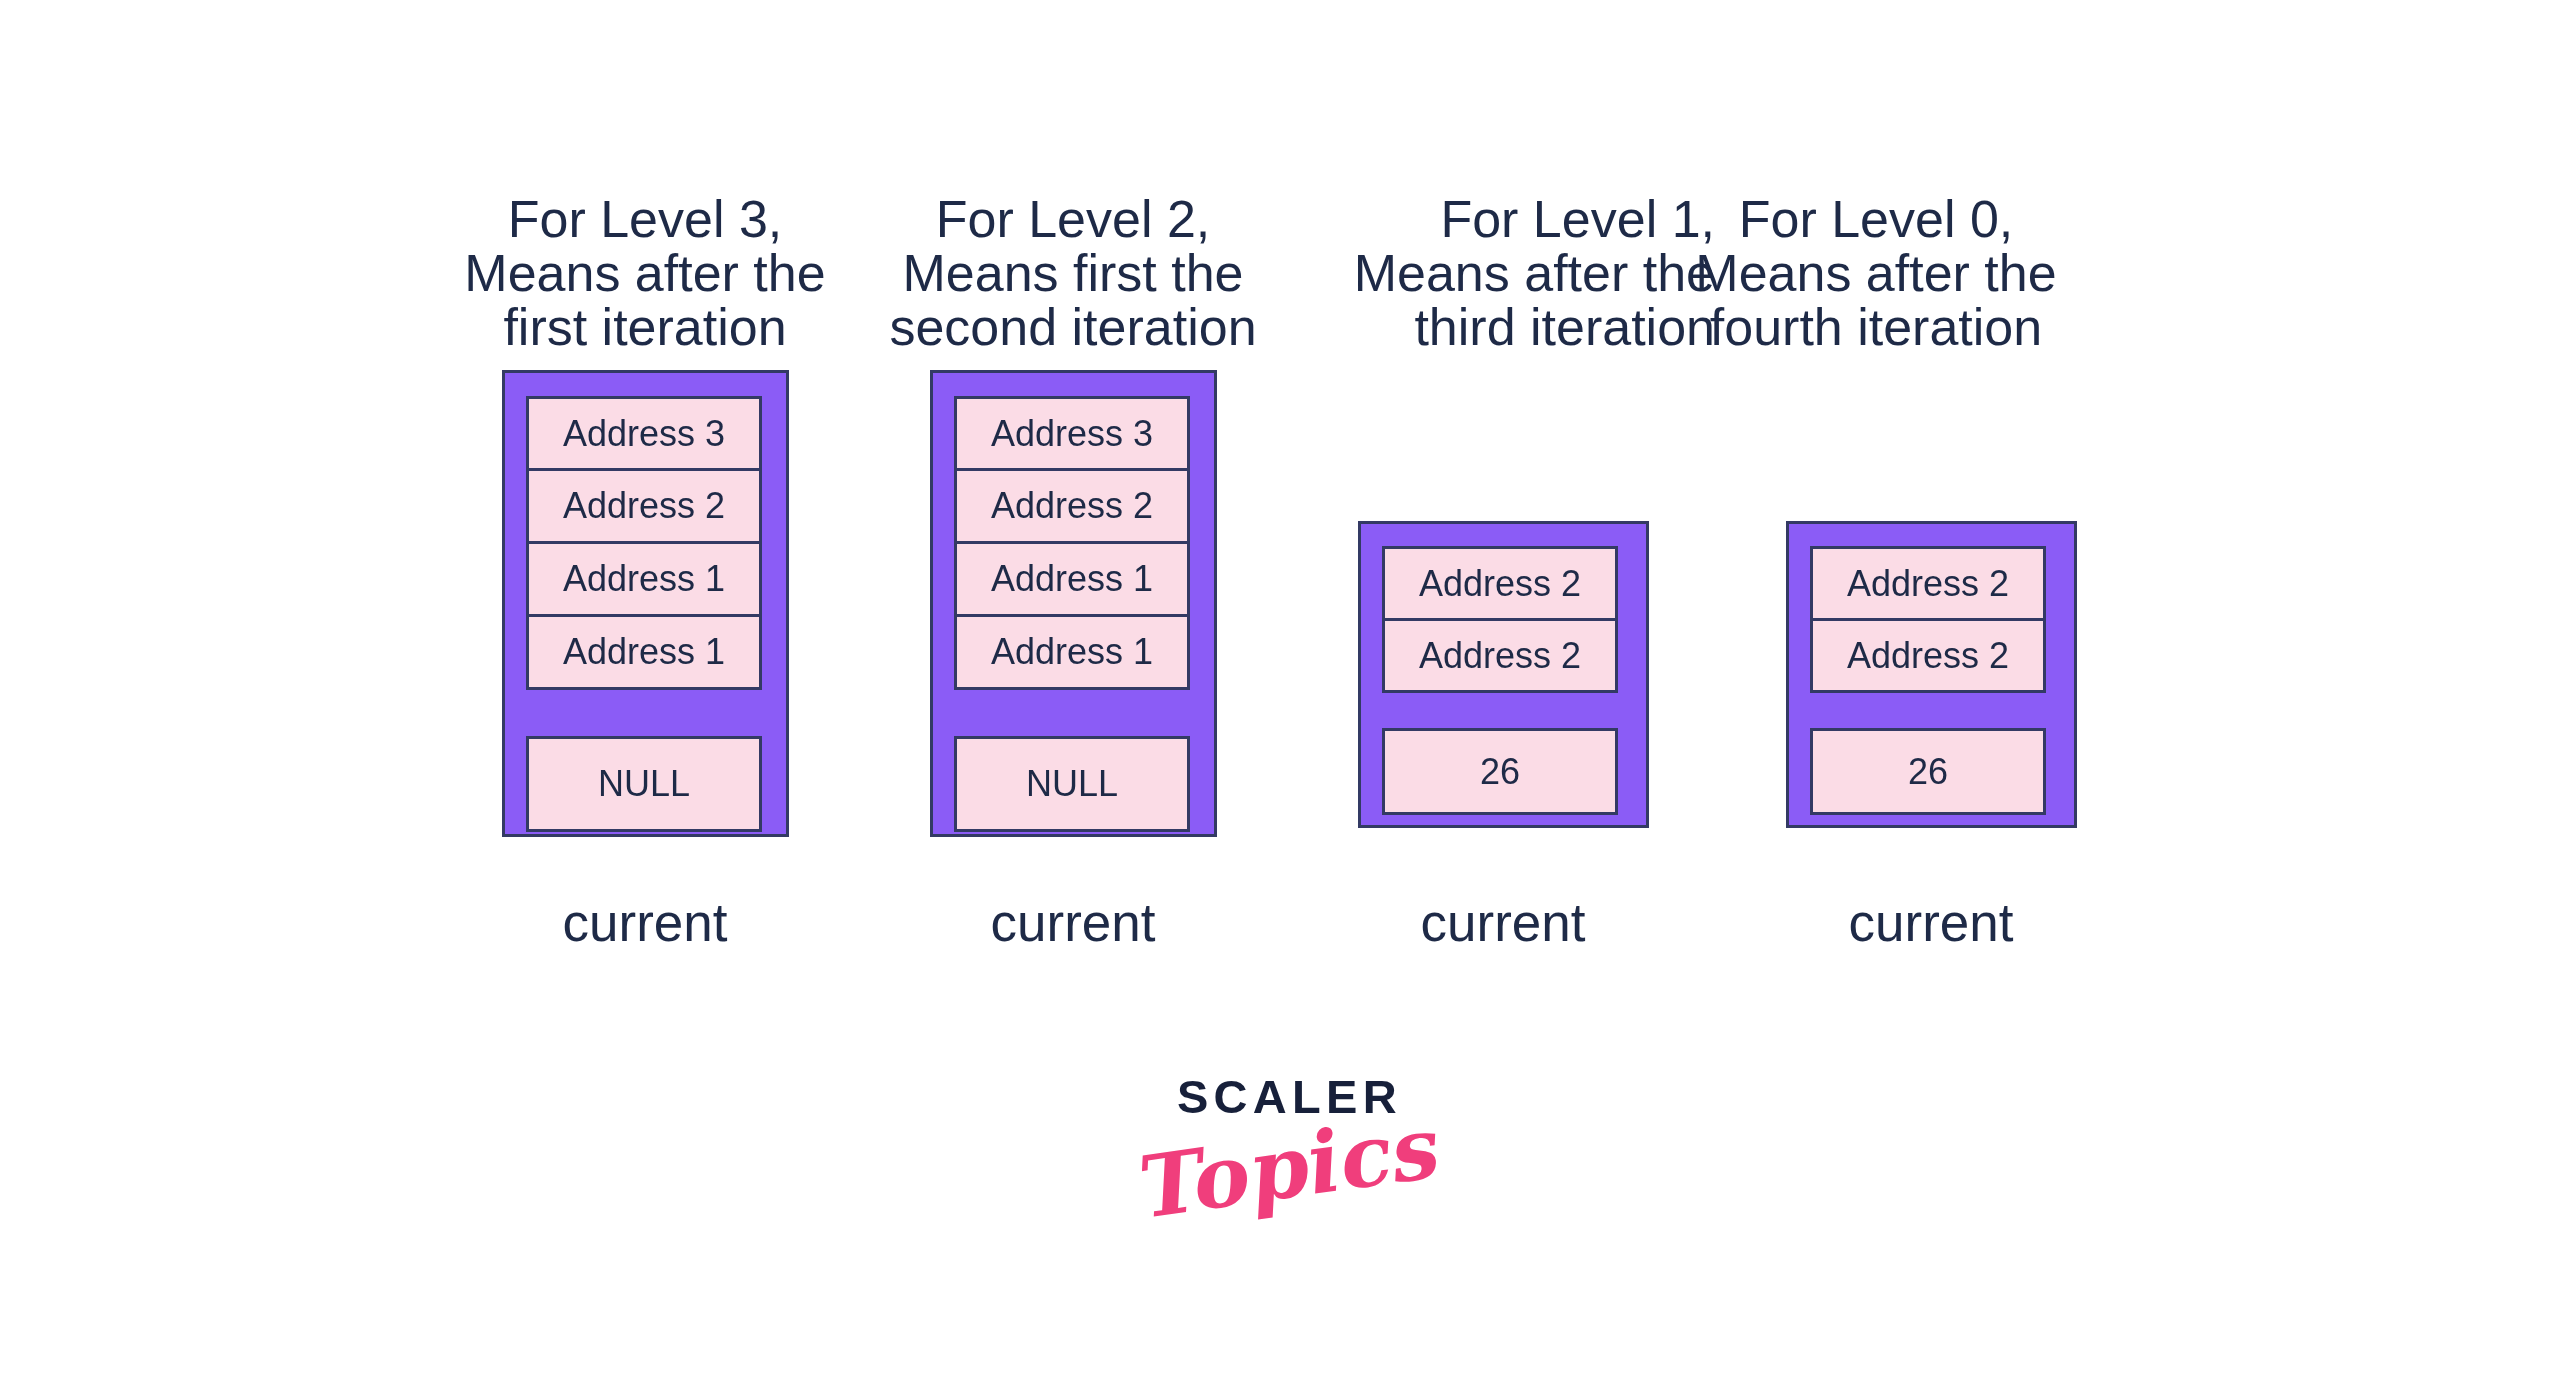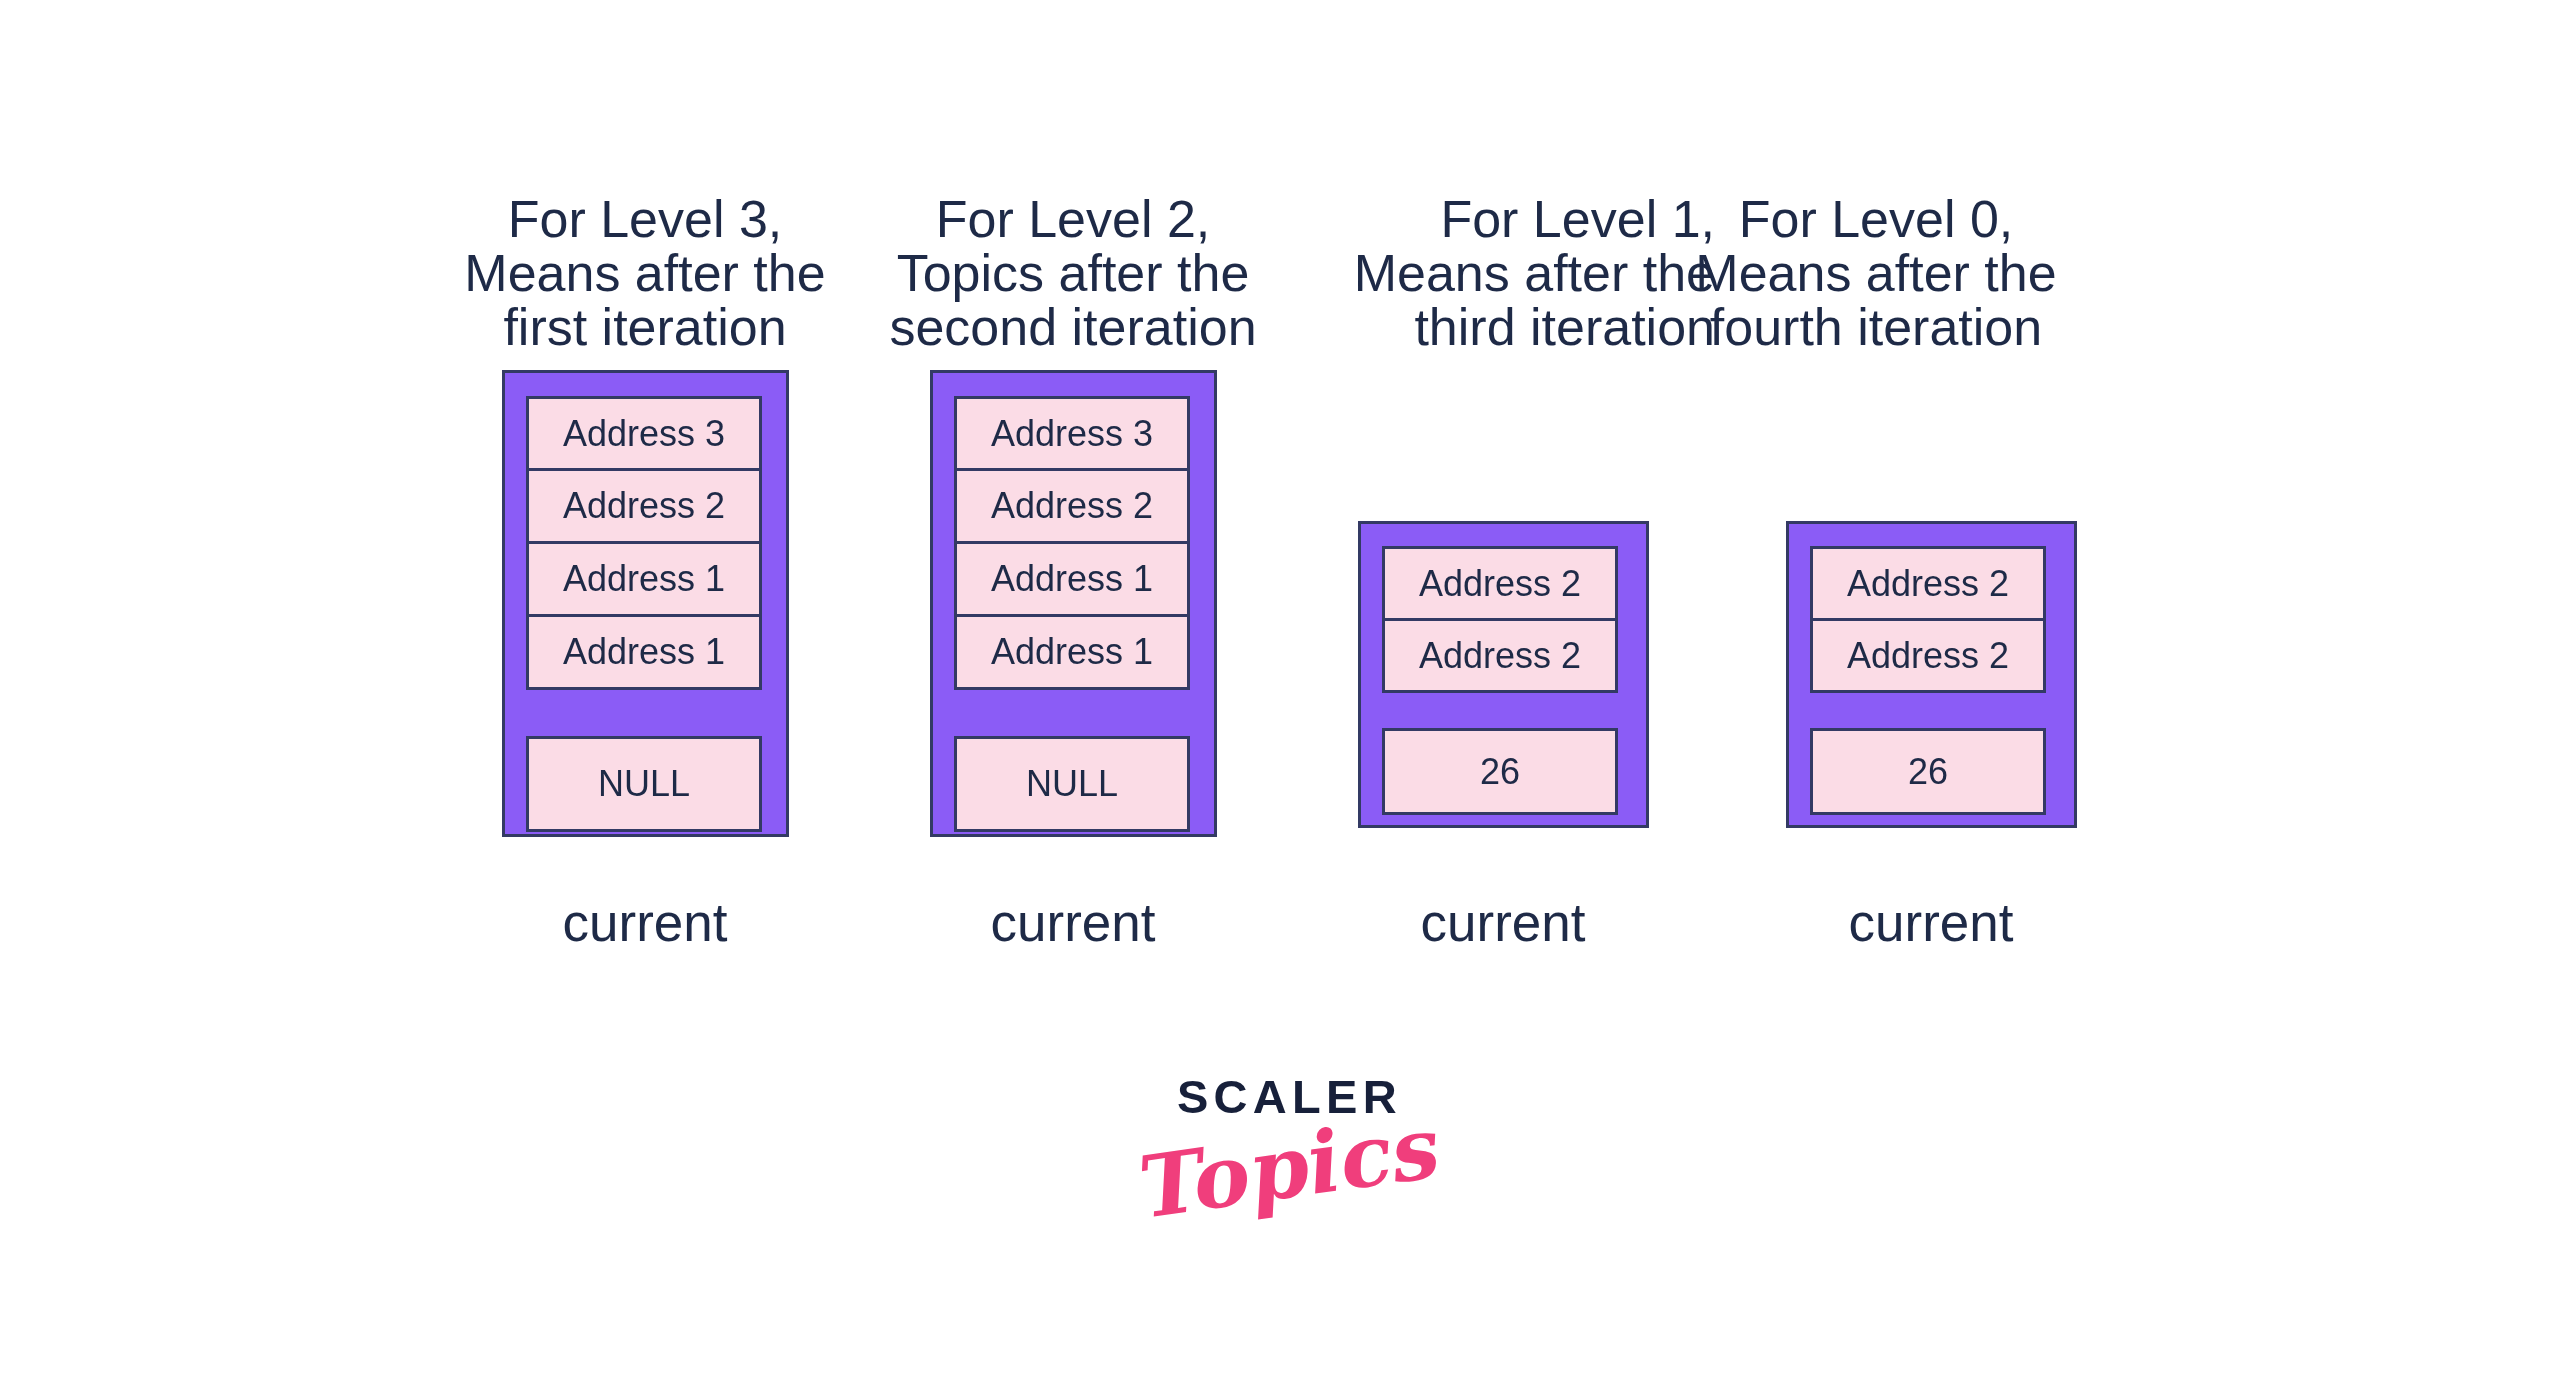--- a/index.html
+++ b/index.html
@@ -58,21 +58,21 @@
   <div class="box" style="left:502px; top:370px; width:287px; height:467px;">
     <div class="cell" style="top:23px;">Address 3</div>
     <div class="cell" style="top:95px;">Address 2</div>
     <div class="cell" style="top:168px;">Address 1</div>
     <div class="cell" style="top:241px;">Address 1</div>
     <div class="cell tail" style="top:363px;">NULL</div>
   </div>
   <div class="current" style="left:433px;">current</div>
 
   <div class="caption" style="left:861px;">For Level 2,
-Topics after the
+Means first the
 second iteration</div>
   <div class="box" style="left:930px; top:370px; width:287px; height:467px;">
     <div class="cell" style="top:23px;">Address 3</div>
     <div class="cell" style="top:95px;">Address 2</div>
     <div class="cell" style="top:168px;">Address 1</div>
     <div class="cell" style="top:241px;">Address 1</div>
     <div class="cell tail" style="top:363px;">NULL</div>
   </div>
   <div class="current" style="left:861px;">current</div>
 

